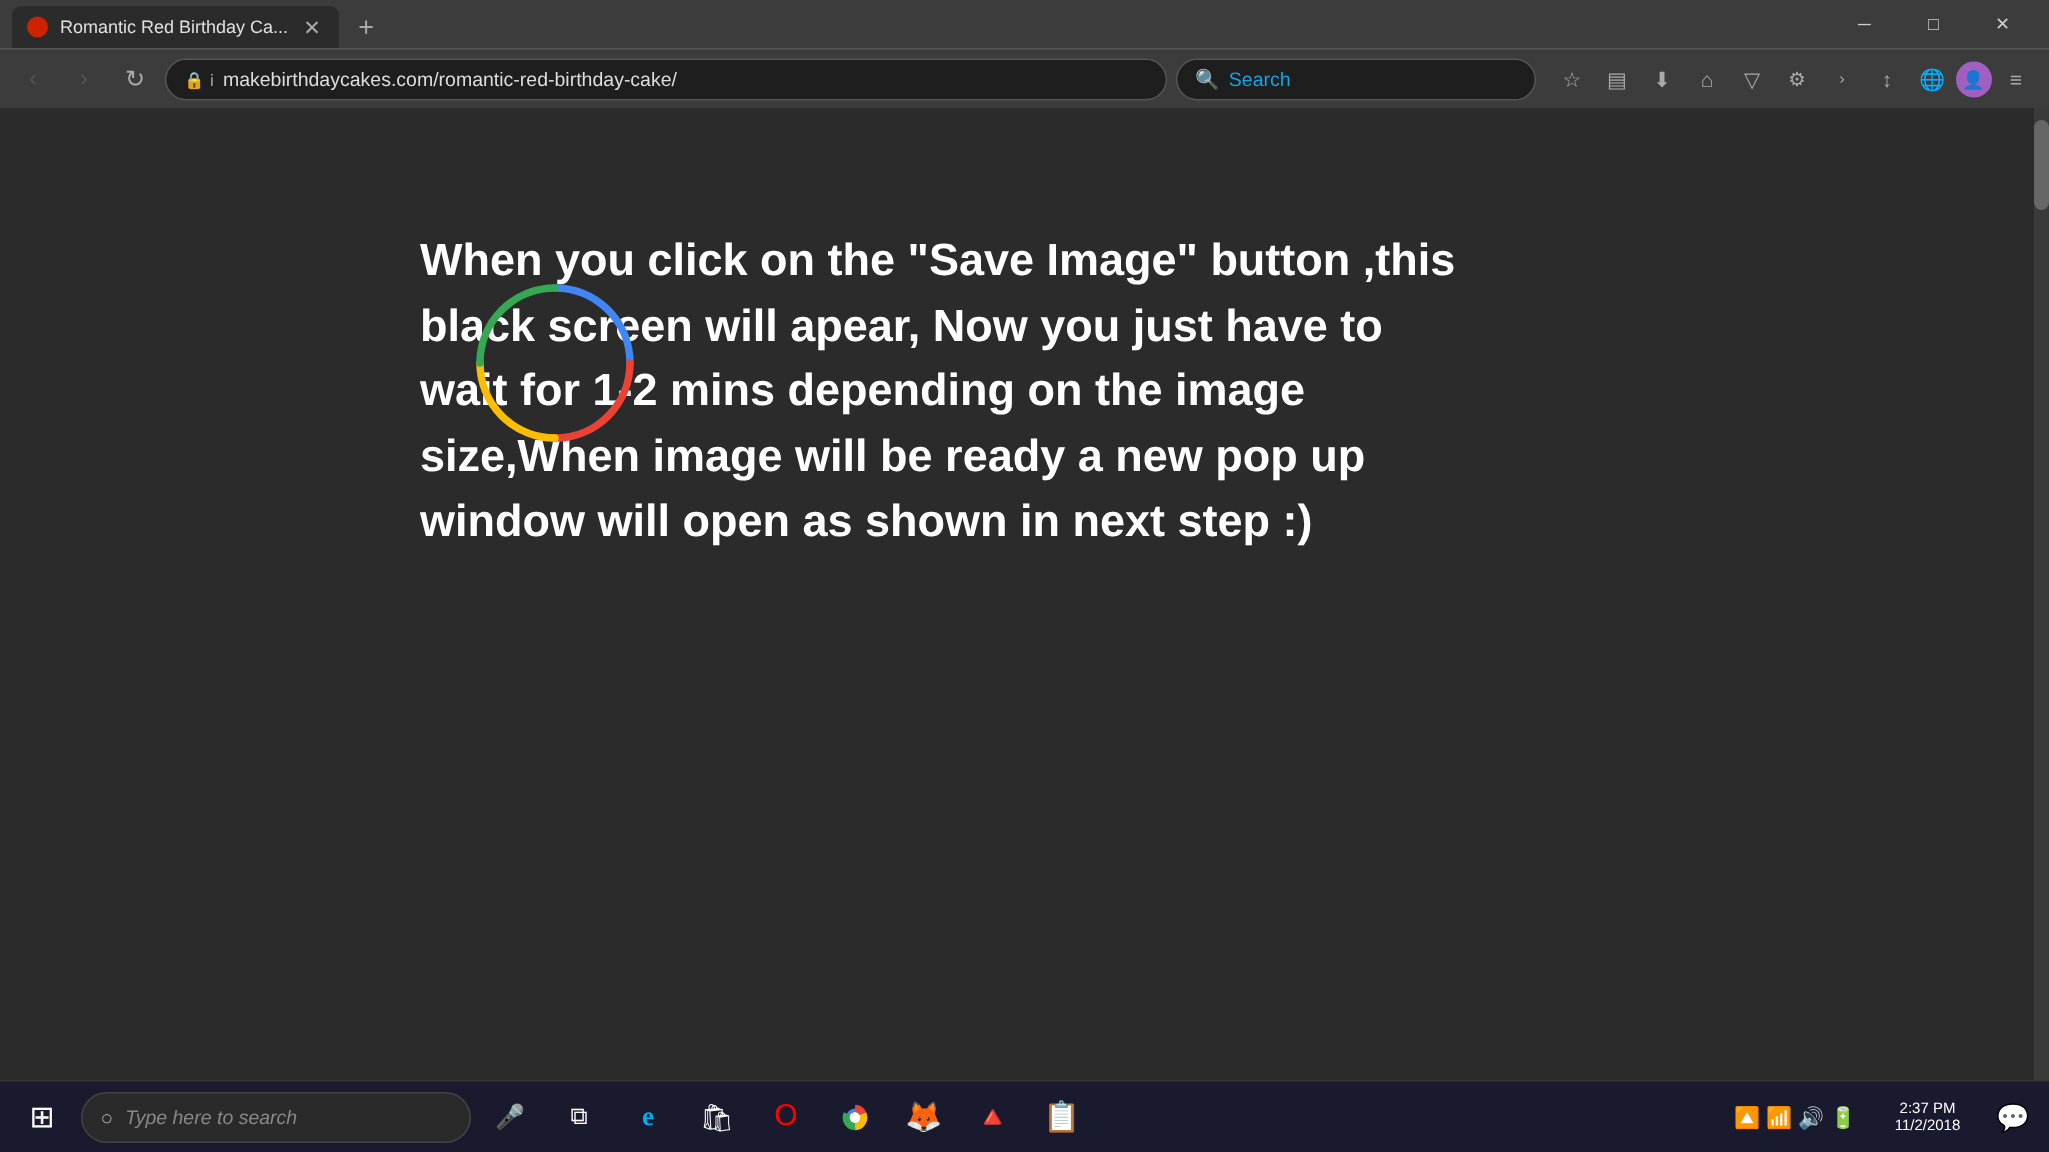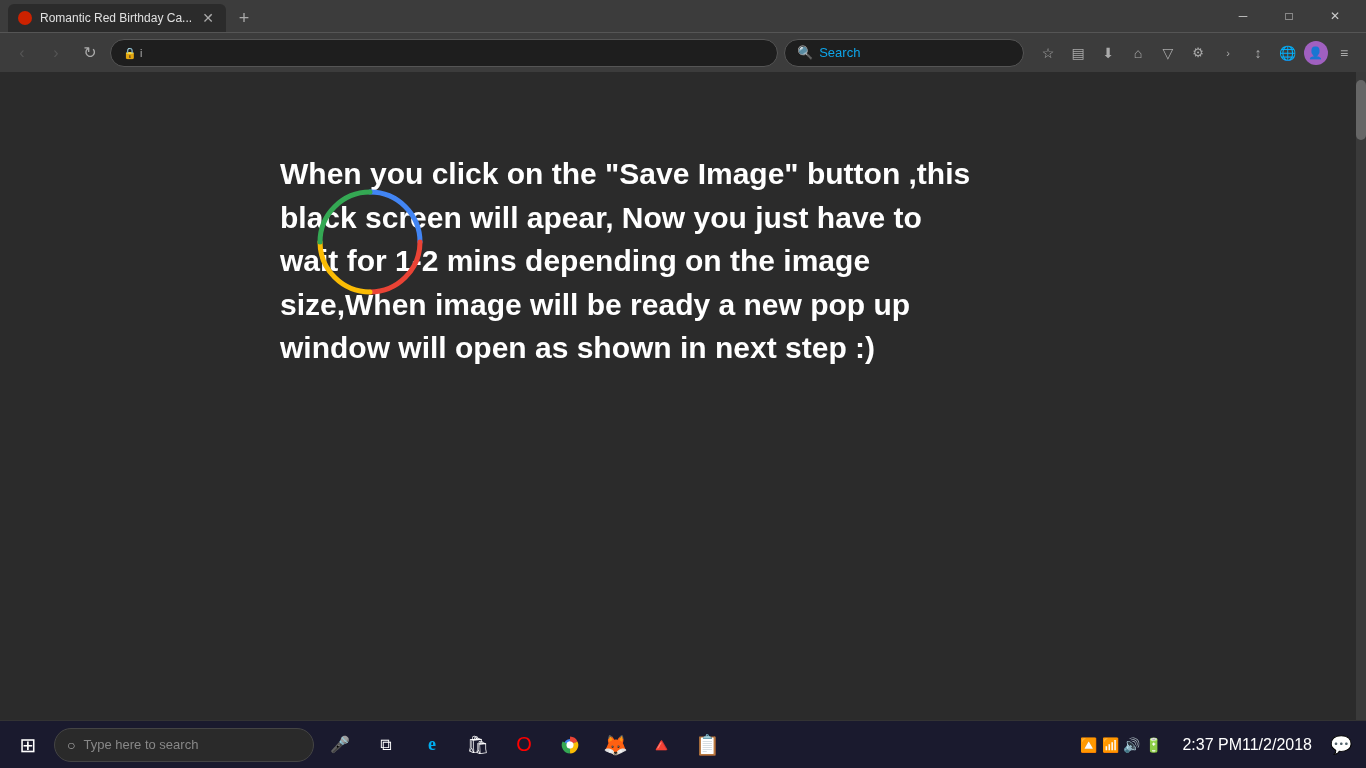--- a/index.html
+++ b/index.html
@@ -227,21 +227,21 @@
       background: #2a2a2a;
       border: 1px solid #444;
       border-radius: 20px;
       height: 34px;
       padding: 0 12px;
       gap: 8px;
       width: 260px;
       margin-left: 4px;
     }
     .search-taskbar-icon { color: #aaa; font-size: 14px; }
-    .search-taskbar-text { color: #888; font-size: 13px; }
+    .search-taskbar-text { color: #888; font-size: 13px; font-style: italic; }
     .taskbar-center-icons {
       display: flex;
       align-items: center;
       margin-left: 4px;
       gap: 2px;
     }
     .taskbar-app-btn {
       width: 44px;
       height: 44px;
       display: flex;
@@ -263,25 +263,25 @@
       gap: 4px;
       padding: 0 8px;
     }
     .systray-icon {
       color: #ccc;
       font-size: 14px;
       cursor: pointer;
     }
     .taskbar-clock {
       display: flex;
-      flex-direction: row;
+      flex-direction: column;
       align-items: center;
       justify-content: center;
       color: #fff;
-      font-size: 16px;
+      font-size: 10px;
       padding: 0 8px;
       min-width: 70px;
       cursor: pointer;
     }
     .notification-btn {
       width: 36px;
       height: 44px;
       display: flex;
       align-items: center;
       justify-content: center;
@@ -332,20 +332,21 @@
       <span>‹</span>
     </div>
     <div class="nav-btn disabled">
       <span>›</span>
     </div>
     <div class="nav-btn">
       <span>↻</span>
     </div>
     <div class="url-bar">
       <span class="url-security">🔒 ℹ</span>
+      <span class="url-text">makebirthdaycakes.com/romantic-red-birthday-cake/</span>
     </div>
     <div class="search-bar">
       <span class="search-icon-small">🔍</span>
       <span class="search-text">Search</span>
     </div>
     <div class="toolbar-icons">
       <div class="toolbar-icon">☆</div>
       <div class="toolbar-icon">▤</div>
       <div class="toolbar-icon">⬇</div>
       <div class="toolbar-icon">⌂</div>

